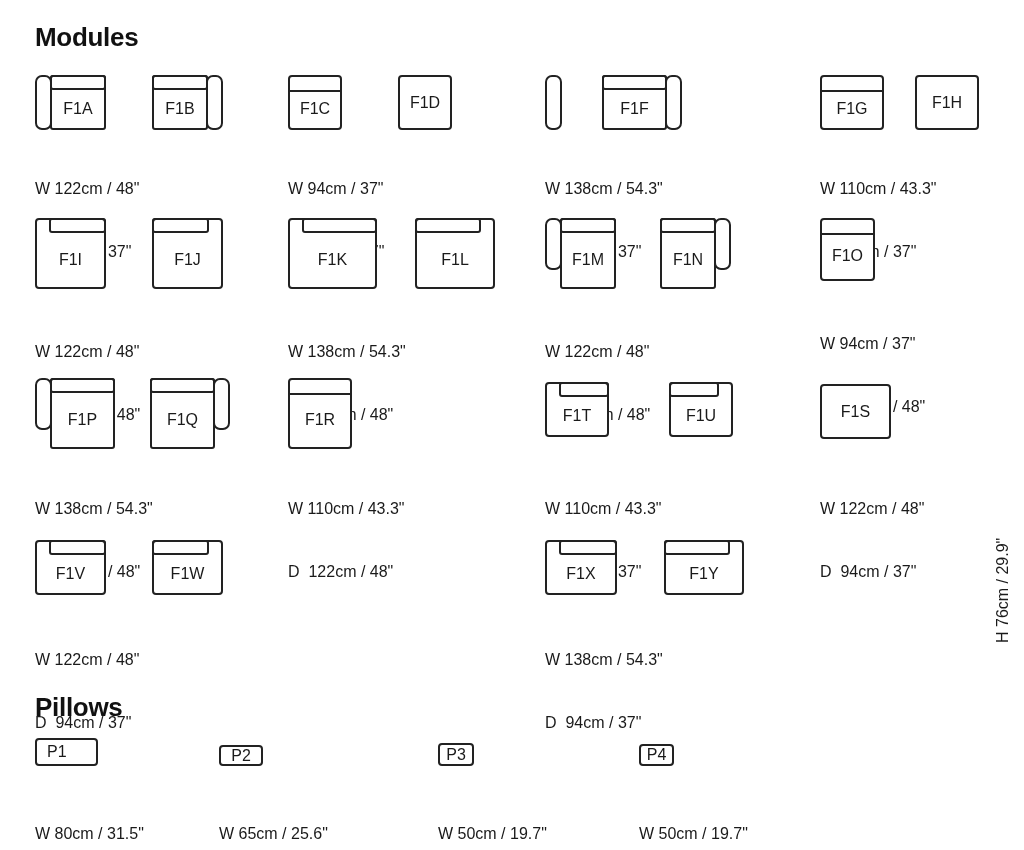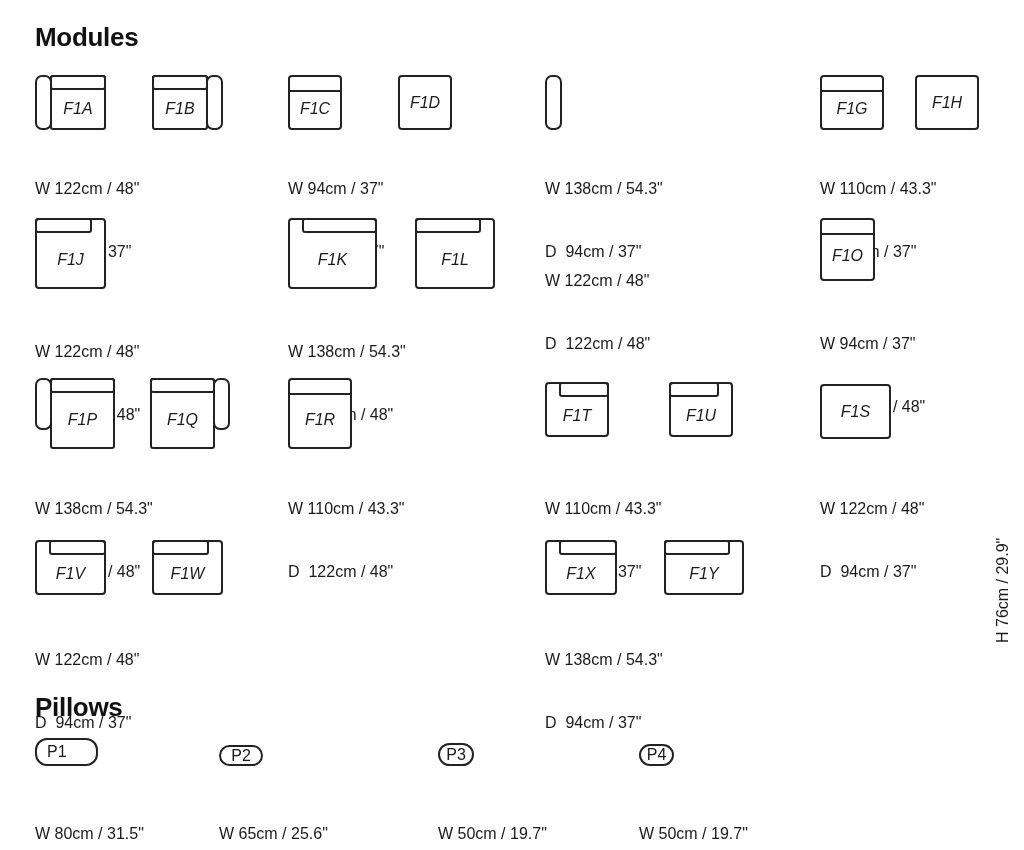--- a/index.html
+++ b/index.html
@@ -2,21 +2,21 @@
 <html><head>
 <meta charset="utf-8">
 <style>
   html,body{margin:0;padding:0;background:#ffffff;}
   .canvas{
     position:relative;width:1024px;height:850px;background:#ffffff;
     font-family:"Liberation Sans",sans-serif;color:#1a1a1a;overflow:hidden;
   }
   .h1{position:absolute;font-size:26px;font-weight:bold;letter-spacing:-0.3px;color:#111;}
   .group{position:absolute;}
-  .shapes{display:flex;align-items:flex-start;font-style:italic;}
+  .shapes{display:flex;align-items:flex-start;}
   .dims{font-size:16px;line-height:21px;white-space:pre;color:#1a1a1a;}
   
   .module{position:relative;border:2px solid #222;border-radius:4px;box-sizing:border-box;
           display:flex;align-items:center;justify-content:center;background:#fff;flex:none;}
   
   .mod-wrap{display:flex;align-items:stretch;position:relative;flex:none;}
   .arm{width:17px;border:2px solid #222;border-radius:7px;box-sizing:border-box;background:#fff;flex:none;}
   .arm-r{margin-left:-2px;}
   .arm-short{height:52px;align-self:flex-start;}
   .body{position:relative;border:2px solid #222;border-radius:3px;box-sizing:border-box;
@@ -29,21 +29,21 @@
   .divider{position:absolute;top:13px;left:0;right:0;height:0;border-top:2px solid #222;}
   .code{font-size:16px;color:#1a1a1a;position:relative;}
   .pad{padding-top:13px;}
   
   .vnote{position:absolute;left:950px;top:503px;width:44px;height:140px;}
   .vnote-inner{position:absolute;width:140px;height:44px;left:-48px;top:48px;transform:rotate(-90deg);
                font-size:16px;line-height:21px;white-space:pre;}
   
   .pgroup{position:absolute;}
   .prow{display:flex;align-items:flex-end;height:28px;}
-  .pillow{border:2px solid #222;border-radius:12px;box-sizing:border-box;background:#fff;
+  .pillow{border:2px solid #222;border-radius:4px;box-sizing:border-box;background:#fff;
           display:flex;align-items:center;justify-content:center;font-size:16px;flex:none;text-align:right;}
 </style>
 </head>
 <body>
 
 <div class="canvas">
 
   <div class="h1" style="left:35px;top:22px">Modules</div>
 
   <div class="group" style="left:35px;top:75px">
@@ -83,20 +83,27 @@
       <div>W 94cm / 37"</div>
       <div>D  94cm / 37"</div>
     </div>
   </div>
 
   <div class="group" style="left:545px;top:75px">
     <div class="shapes" style="gap:40px">
       <div class="mod-wrap" style="height:55px">
         <div class="arm"></div>
       </div>
+      <div class="mod-wrap" style="height:55px">
+        <div class="body" style="width:65px">
+            <div class="strip-full"></div>
+          <span class="code pad">F1F</span>
+          </div>
+        <div class="arm arm-r"></div>
+      </div>
     </div>
     <div class="dims" style="margin-top:6px">
       <div>W 138cm / 54.3"</div>
       <div>D  94cm / 37"</div>
     </div>
   </div>
 
   <div class="group" style="left:820px;top:75px">
     <div class="shapes" style="gap:31px">
       <div class="module" style="width:64px;height:55px">
@@ -109,20 +116,24 @@
     </div>
     <div class="dims" style="margin-top:6px">
       <div>W 110cm / 43.3"</div>
       <div>D  94cm / 37"</div>
     </div>
   </div>
 
   <div class="group" style="left:35px;top:218px">
     <div class="shapes" style="gap:46px">
       <div class="module" style="width:71px;height:71px">
+        <div class="strip-il"></div>
+        <span class="code pad">F1I</span>
+      </div>
+      <div class="module" style="width:71px;height:71px">
         <div class="strip-ir"></div>
         <span class="code pad">F1J</span>
       </div>
     </div>
     <div class="dims" style="margin-top:10px">
       <div>W 122cm / 48"</div>
       <div>D  122cm / 48"</div>
     </div>
   </div>
 
@@ -137,20 +148,36 @@
         <span class="code pad">F1L</span>
       </div>
     </div>
     <div class="dims" style="margin-top:10px">
       <div>W 138cm / 54.3"</div>
       <div>D  122cm / 48"</div>
     </div>
   </div>
 
   <div class="group" style="left:545px;top:218px">
+    <div class="shapes" style="gap:44px">
+      <div class="mod-wrap" style="height:71px">
+        <div class="arm arm-short"></div>
+        <div class="body body-l" style="width:56px">
+            <div class="strip-full"></div>
+          <span class="code pad">F1M</span>
+          </div>
+      </div>
+      <div class="mod-wrap" style="height:71px">
+        <div class="body" style="width:56px">
+            <div class="strip-full"></div>
+          <span class="code pad">F1N</span>
+          </div>
+        <div class="arm arm-r arm-short"></div>
+      </div>
+    </div>
     <div class="dims" style="margin-top:10px">
       <div>W 122cm / 48"</div>
       <div>D  122cm / 48"</div>
     </div>
   </div>
 
   <div class="group" style="left:820px;top:218px">
     <div class="shapes">
       <div class="module" style="width:55px;height:63px">
         <div class="divider"></div>

